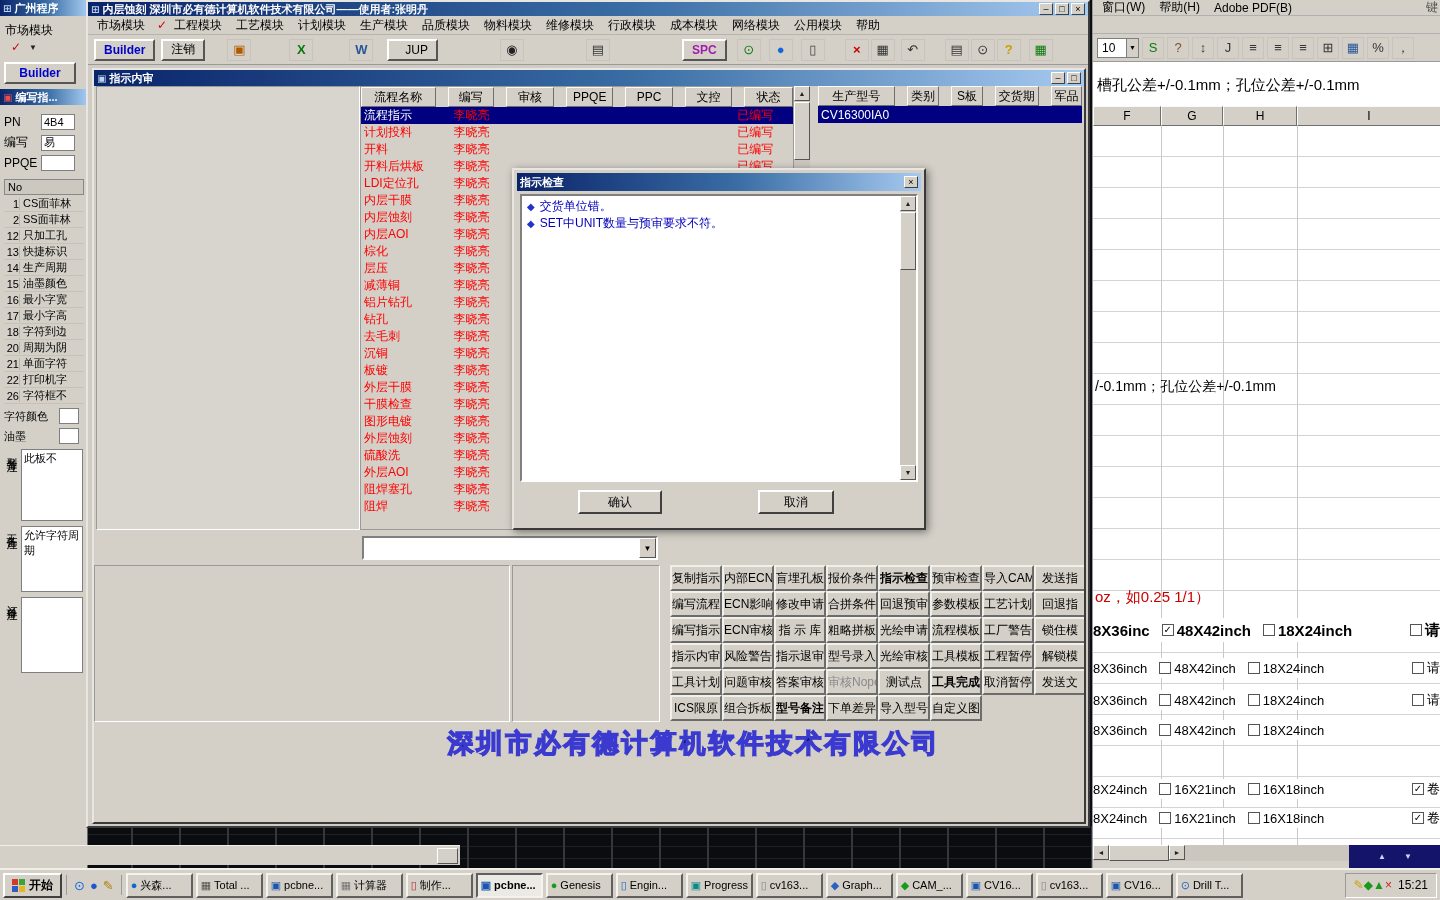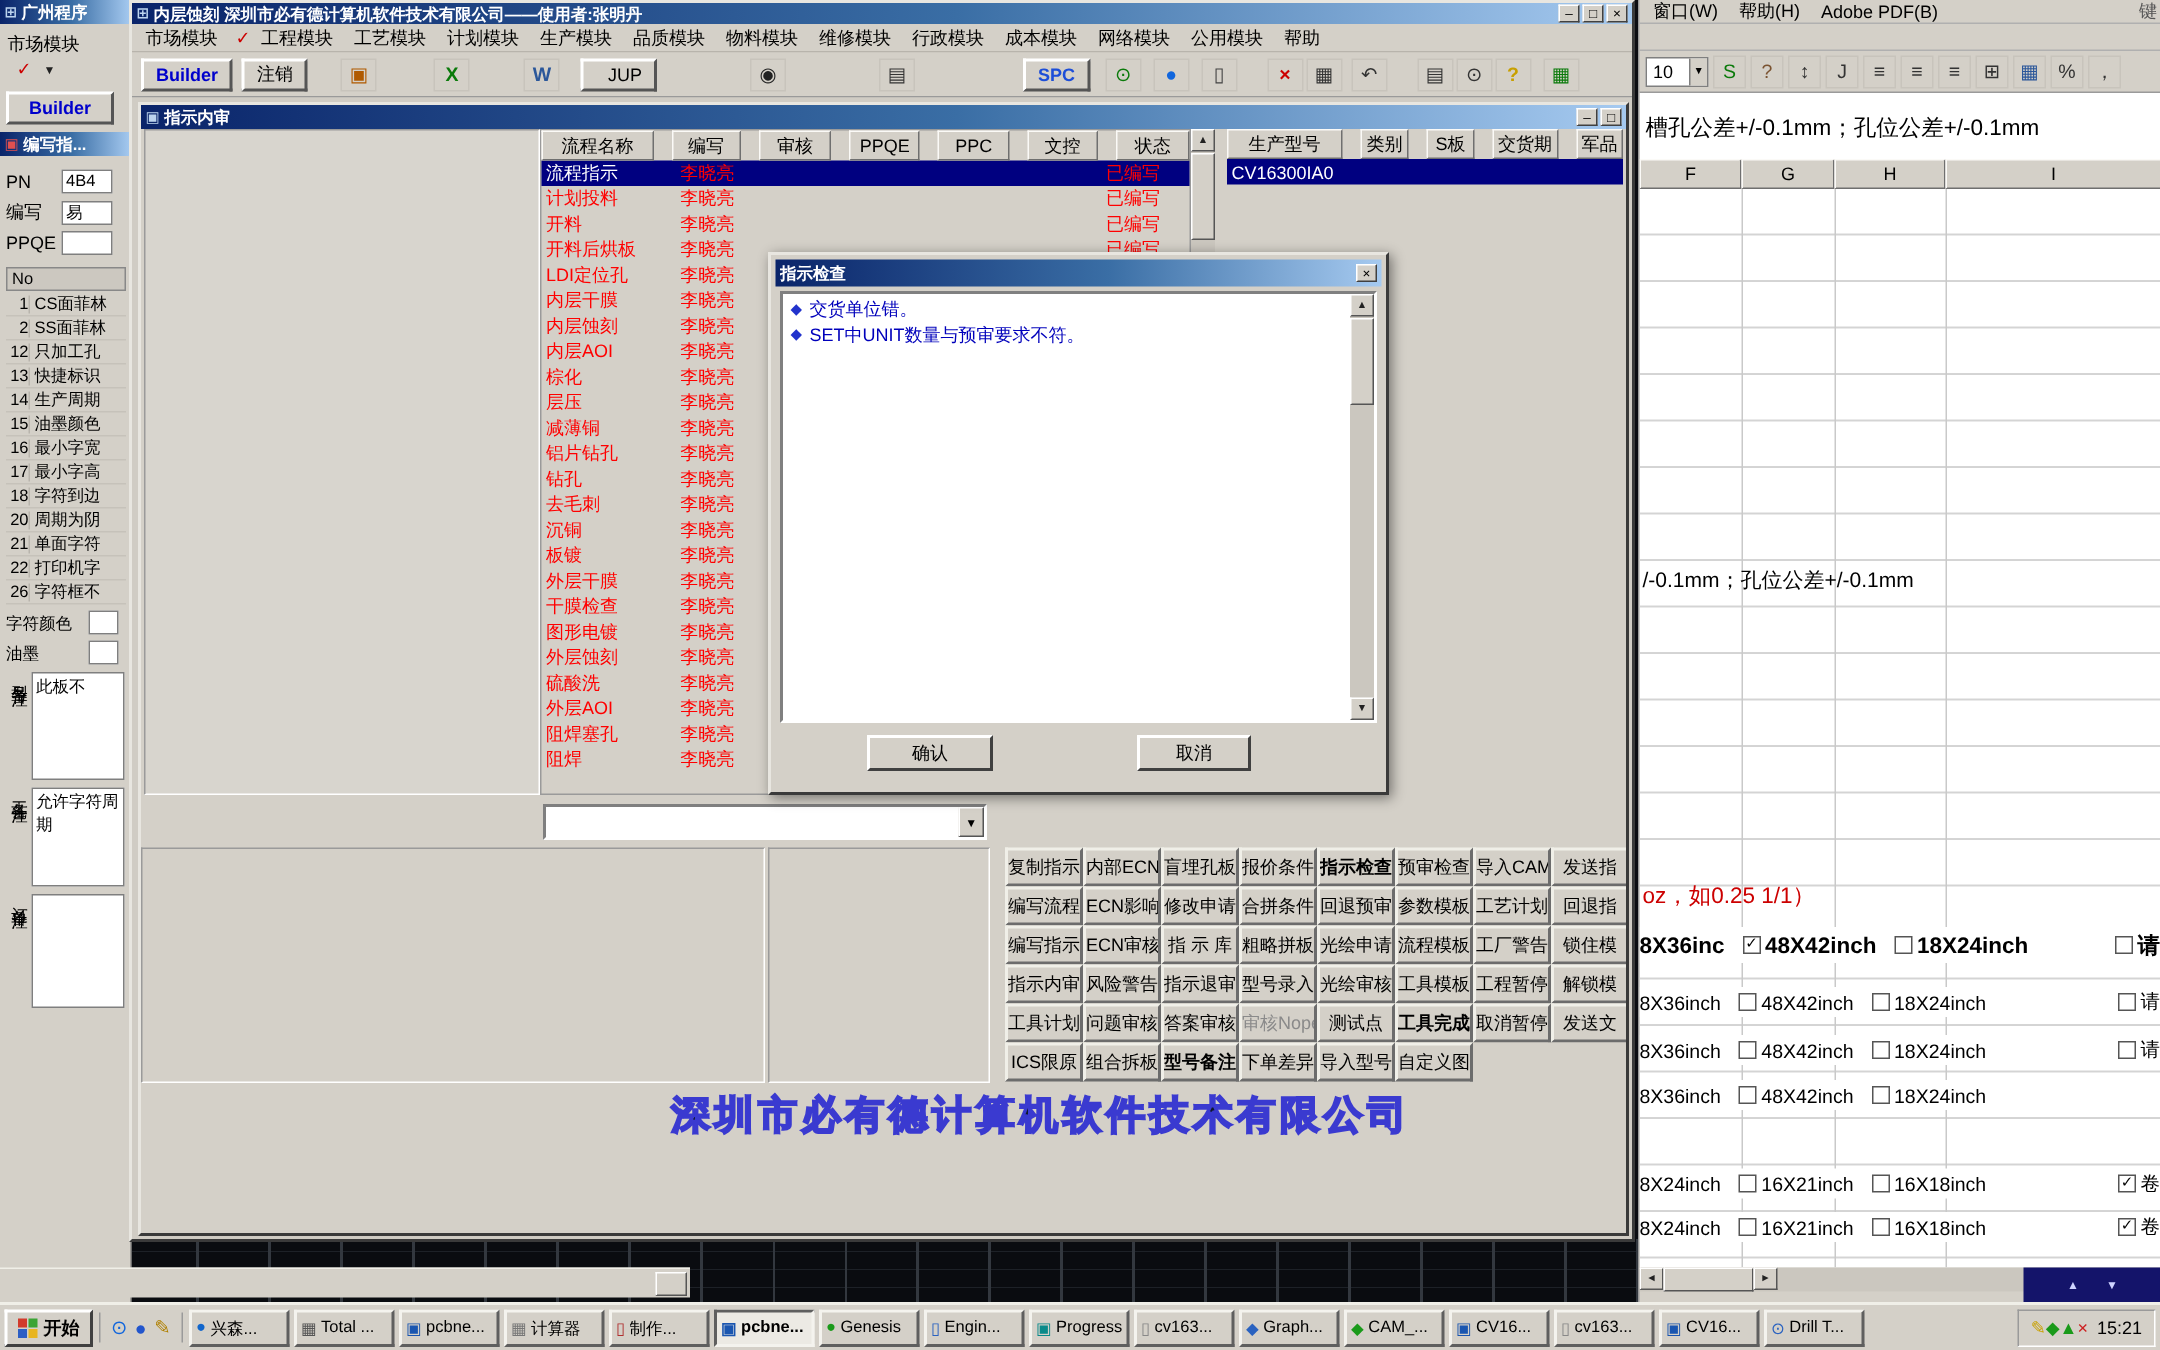--- a/index.html
+++ b/index.html
@@ -347,21 +347,21 @@
       </div>
     <div class="toolbar" id="main-toolbar">
         <button class="tbtn wide" style="margin-left: 6px; color: rgb(0, 0, 204); font-weight: bold;">Builder</button>
         <button class="tbtn wide" style="margin-left: 6px;">注销</button>
         <button class="tbtn" style="margin-left: 22px; color: rgb(176, 90, 0);">▣</button>
         <button class="tbtn" style="margin-left: 38px; color: rgb(10, 122, 10); font-weight: bold;">X</button>
         <button class="tbtn" style="margin-left: 36px; color: rgb(43, 87, 154); font-weight: bold;">W</button>
         <button class="tbtn wide" style="margin-left: 14px; padding-left: 16px;">JUP</button>
         <button class="tbtn" style="margin-left: 62px; color: rgb(34, 34, 34);">◉</button>
         <button class="tbtn" style="margin-left: 62px; color: rgb(51, 51, 51);">▤</button>
-        <button class="tbtn wide" style="margin-left: 72px; color: #1d4ed8; font-weight: bold;">SPC</button>
+        <button class="tbtn wide" style="margin-left: 72px; color: #a21caf; font-weight: bold;">SPC</button>
         <button class="tbtn" style="margin-left: 10px; color: rgb(10, 122, 10);">⊙</button>
         <button class="tbtn" style="margin-left: 8px; color: rgb(17, 102, 221);">●</button>
         <button class="tbtn" style="margin-left: 8px; color: rgb(68, 68, 68);">▯</button>
         <button class="tbtn" style="margin-left: 20px; color: rgb(204, 0, 0); font-weight: bold;">×</button>
         <button class="tbtn" style="margin-left: 2px; color: rgb(51, 51, 51);">▦</button>
         <button class="tbtn" style="margin-left: 6px; color: rgb(51, 51, 51);">↶</button>
         <button class="tbtn" style="margin-left: 20px; color: rgb(51, 51, 51);">▤</button>
         <button class="tbtn" style="margin-left: 2px; color: rgb(51, 51, 51);">⊙</button>
         <button class="tbtn" style="margin-left: 2px; color: rgb(200, 160, 0); font-weight: bold;">?</button>
         <button class="tbtn" style="margin-left: 8px; color: rgb(10, 122, 10);">▦</button>

